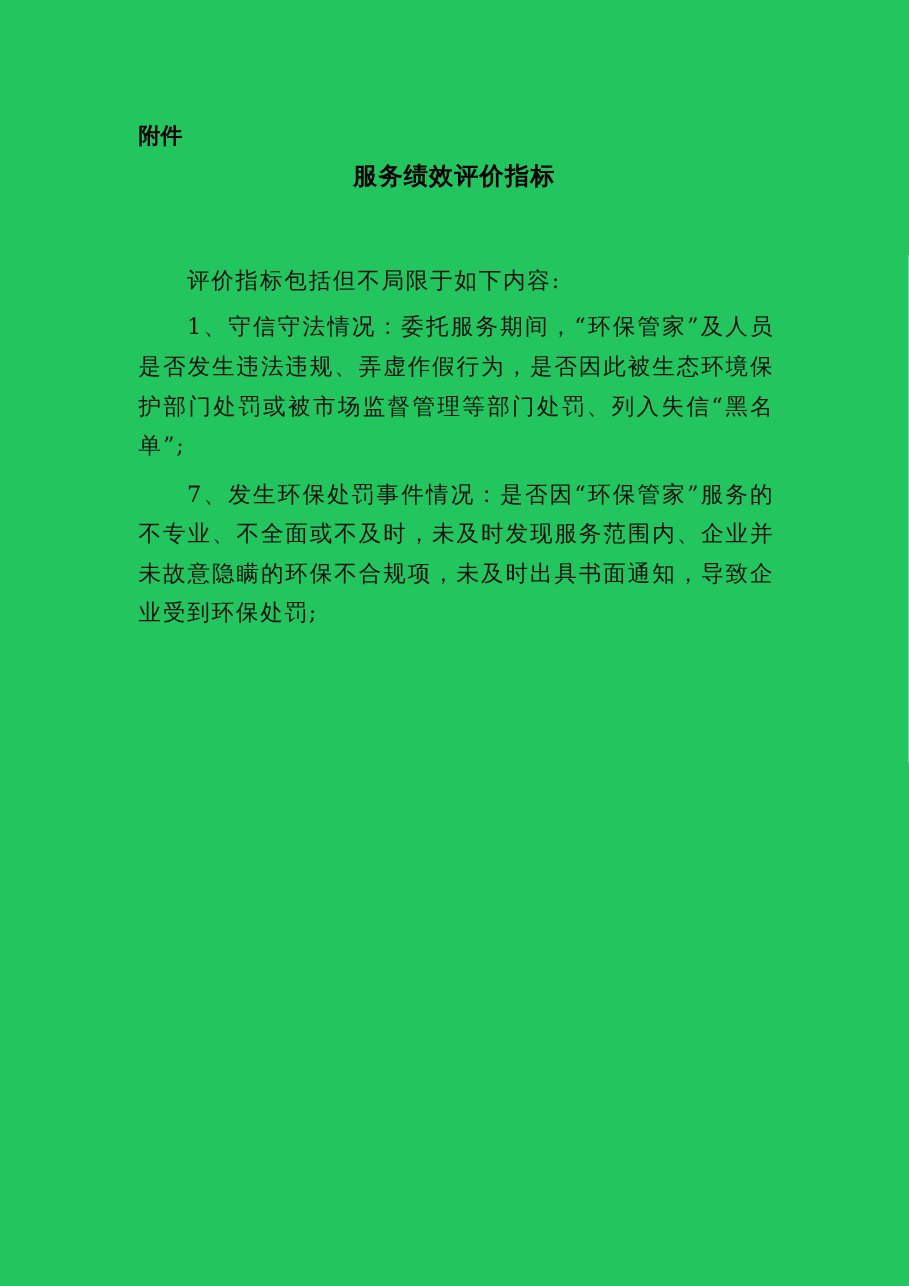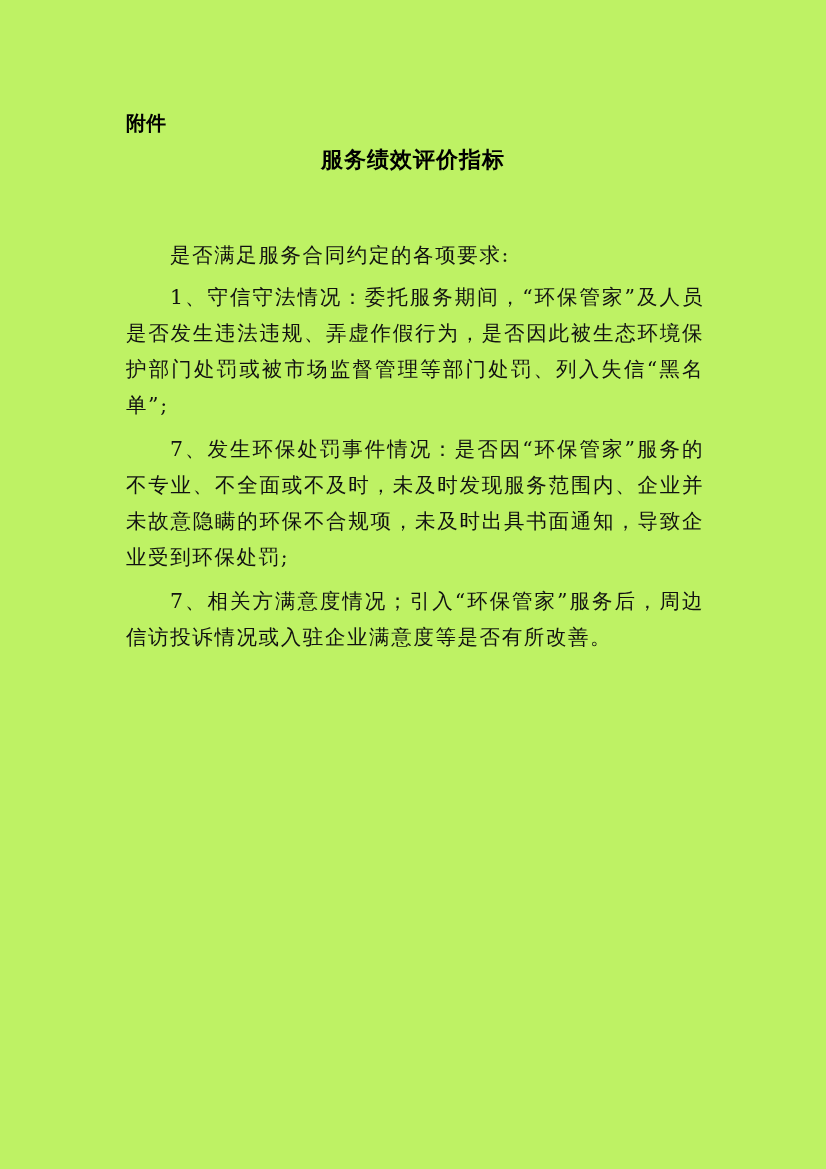--- a/index.html
+++ b/index.html
@@ -1,17 +1,17 @@
 <!DOCTYPE html>
 <html><head>
 <meta charset="utf-8">
 <style>
   html, body { margin: 0; padding: 0; background: #ffffff; }
   body { width: 826px; height: 1169px; position: relative; overflow: hidden; }
-  .page { position: absolute; left: 0; top: 0; width: 826px; height: 1169px; background: #bef264; }
+  .page { position: absolute; left: 0; top: 0; width: 826px; height: 1169px; background: #22c55e; }
   .attachment {
     position: absolute; left: 126px; top: 110px;
     font-family: "DejaVu Sans", sans-serif; font-weight: bold;
     font-size: 20px; color: #000; letter-spacing: 0px;
   }
   .title {
     position: absolute; left: 0; top: 145px; width: 826px; text-align: center;
     font-family: "DejaVu Serif", serif; font-weight: bold;
     font-size: 22px; color: #000; letter-spacing: 1px;
   }
@@ -23,18 +23,17 @@
   .para { text-indent: 44px; margin: 0 0 8px 0; }
   .para.intro { margin-bottom: 6px; }
 </style>
 </head>
 <body>
 
 <div class="page">
   <div class="attachment">附件</div>
   <div class="title">服务绩效评价指标</div>
   <div class="body">
-    <p class="para intro">是否满足服务合同约定的各项要求:</p>
+    <p class="para intro">评价指标包括但不局限于如下内容:</p>
     <p class="para">1、守信守法情况：委托服务期间，“环保管家”及人员是否发生违法违规、弄虚作假行为，是否因此被生态环境保护部门处罚或被市场监督管理等部门处罚、列入失信“黑名单”;</p>
     <p class="para">7、发生环保处罚事件情况：是否因“环保管家”服务的不专业、不全面或不及时，未及时发现服务范围内、企业并未故意隐瞒的环保不合规项，未及时出具书面通知，导致企业受到环保处罚;</p>
-    <p class="para">7、相关方满意度情况；引入“环保管家”服务后，周边信访投诉情况或入驻企业满意度等是否有所改善。</p>
   </div>
 </div>
 
 </body></html>

